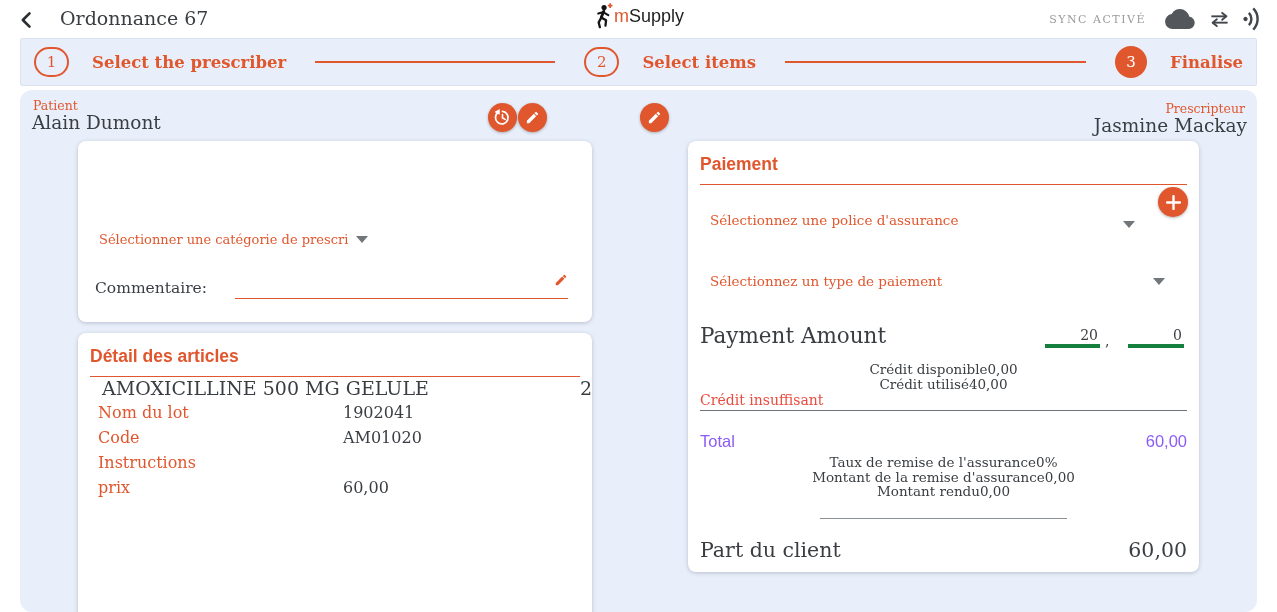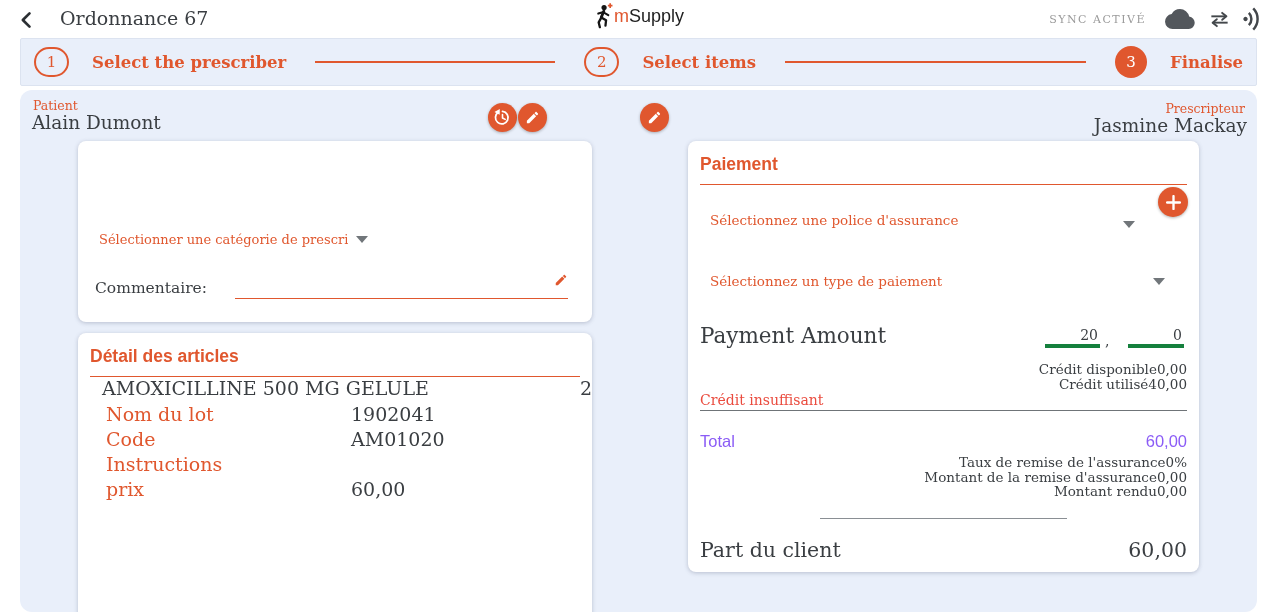--- a/index.html
+++ b/index.html
@@ -73,21 +73,21 @@
   .fc-s2 { left:21px; top:89px; width:269px; }
   .comment-label { position:absolute; left:17px; top:138px; font-size:15.5px; color:#3a3e42; }
   .comment-input {
     position:absolute; left:157px; top:138px; width:333px; height:20px;
     border:none; border-bottom:1px solid #e0572e; background:transparent; outline:none;
     font-family:"DejaVu Serif", serif; font-size:14px; color:#3a3e42;
   }
   .comment-pencil { position:absolute; left:476px; top:132px; }
 
   .item-row { position:absolute; left:24px; width:calc(100% - 24px); top:44px; display:flex; justify-content:space-between; font-size:19px; color:#3a3e42; }
-  .detail-row { position:absolute; left:28px; width:calc(100% - 24px); font-size:19px; }
+  .detail-row { position:absolute; left:20px; width:calc(100% - 24px); font-size:16px; }
   .detail-row .dl { color:#e0572e; }
   .detail-row .dv { position:absolute; left:245px; top:0; color:#3a3e42; }
   .dr-0 { top:70px; } .dr-1 { top:95px; } .dr-2 { top:120px; } .dr-3 { top:145px; }
 
   .plus-btn {
     position:absolute; left:470px; top:46px; width:30px; height:30px; border-radius:50%;
     background:#e0572e; display:flex; align-items:center; justify-content:center;
     box-shadow:0 1px 3px rgba(0,0,0,.3); cursor:pointer;
   }
   .pc-s1 { left:22px; top:69px;  width:425px;align-items:flex-end; }
@@ -96,21 +96,21 @@
   .pay-amount-label { position:absolute; left:12px; top:182px; font-size:21.5px; color:#3a3e42; }
   .amount-input {
     position:absolute; top:184px; height:23px; border:none; outline:none; background:transparent;
     border-bottom:4px solid #15803d; text-align:right;
     font-family:"DejaVu Serif", serif; font-size:14px; color:#3a3e42; padding:0 2px;
   }
   .amt-int { left:357px; width:55px; }
   .amt-dec { left:440px; width:56px; }
   .amt-comma { position:absolute; left:417px; top:192px; font-size:14px; color:#3a3e42; }
 
-  .kv-row { position:absolute; left:12px; width:calc(100% - 24px); display:flex; justify-content:flex-end; font-size:13.5px; color:#3a3e42; }
+  .kv-row { position:absolute; left:12px; width:calc(100% - 24px); display:flex; justify-content:center; font-size:13.5px; color:#3a3e42; }
   .cr-0 { top:220px; } .cr-1 { top:235px; }
   .credit-warning { position:absolute; left:12px; top:251px; font-size:14px; color:#ea4b3e; }
   .pay-divider { position:absolute; left:12px; width:calc(100% - 24px); top:269px; border-top:1px solid #6f7478; }
   .total-row { position:absolute; left:12px; width:calc(100% - 24px); top:291px; display:flex; justify-content:space-between;
                font-family:"Liberation Sans", sans-serif; font-weight:normal; font-size:16.5px; color:#8b5cf6; }
   .sr-0 { top:313px; } .sr-1 { top:328px; } .sr-2 { top:342px; }
   .change-line { position:absolute; left:132px; width:247px; top:377px; border-top:1px solid #8a8f94; }
   .client-row { position:absolute; left:12px; width:calc(100% - 24px); top:397px; display:flex; justify-content:space-between;
                 font-size:20.5px; color:#3a3e42; }
 </style>

